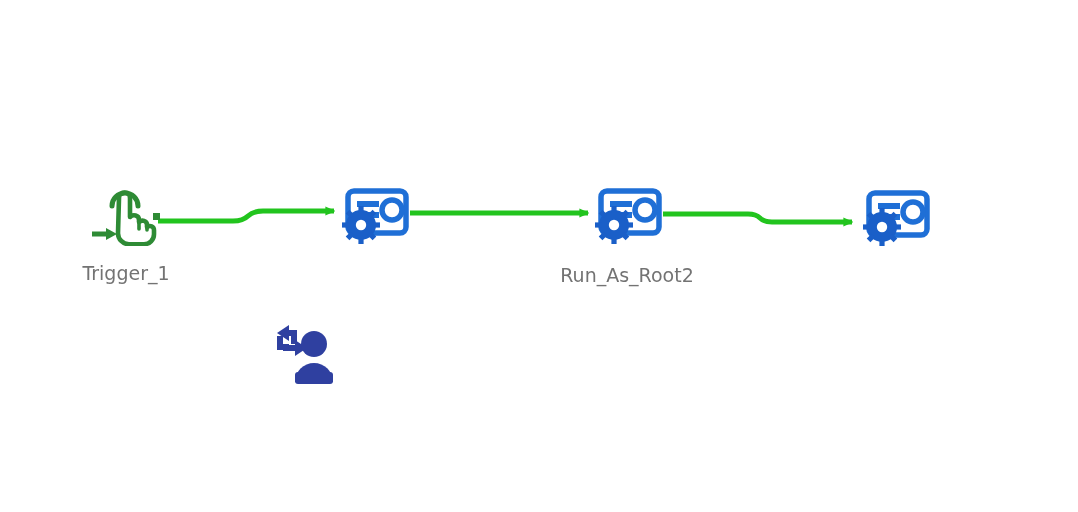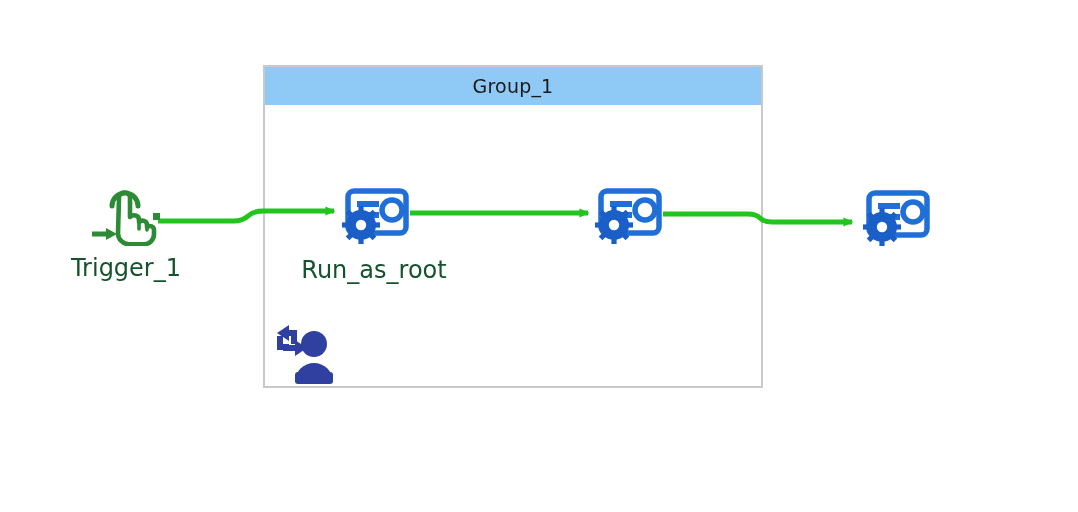--- a/index.html
+++ b/index.html
@@ -52,23 +52,23 @@
   .node {
     position: absolute;
     text-align: center;
   }
   .node-icon {
     display: block;
     margin: 0 auto;
   }
   .node-label {
     display: block;
-    margin-top: 8px;
-    font-size: 24px;
-    color: #14532d;
+    margin-top: 16px;
+    font-size: 19px;
+    color: #737373;
     white-space: nowrap;
   }
 
   
   #node-trigger    { left: 62px;  top: 184px; width: 128px; }
   #node-runasroot  { left: 300px; top: 186px; width: 148px; }
   #node-runasroot2 { left: 545px; top: 186px; width: 164px; }
   #node-runnormal  { left: 815px; top: 188px; width: 160px; }
 
   
@@ -88,25 +88,20 @@
     top: 322px;
     width: 78px;
     height: 66px;
   }
 </style>
 </head>
 <body>
 
 <div id="canvas">
 
-  <div class="group-box">
-    <div class="group-header">
-      <span class="group-title">Group_1</span>
-    </div>
-  </div>
 
   <svg id="connectors" viewBox="0 0 1078 512" xmlns="http://www.w3.org/2000/svg">
     <defs>
       <marker id="arrowGreen" markerWidth="10" markerHeight="10" refX="8.6" refY="5" orient="auto" markerUnits="userSpaceOnUse">
         <path d="M0,0.4 L10,5 L0,9.6 Z" fill="#22c41e"></path>
       </marker>
     </defs>
 
     <g>
       <path d="M158,221 L233,221 Q243,221 248,216 Q253,211 263,211 L334,211" fill="none" stroke="#22c41e" stroke-width="5" stroke-linecap="butt" stroke-linejoin="round" marker-end="url(#arrowGreen)"></path>
@@ -161,21 +156,20 @@
           <rect x="-19" y="-2.6" width="7" height="5.2"></rect>
           <rect x="12" y="-2.6" width="7" height="5.2"></rect>
           <rect x="-2.6" y="-19" width="5.2" height="7" transform="rotate(45)"></rect>
           <rect x="-2.6" y="12" width="5.2" height="7" transform="rotate(45)"></rect>
           <rect x="-19" y="-2.6" width="7" height="5.2" transform="rotate(45)"></rect>
           <rect x="12" y="-2.6" width="7" height="5.2" transform="rotate(45)"></rect>
         </g>
         <circle cx="0" cy="0" r="5.2" fill="#ffffff"></circle>
       </g>
     </svg>
-    <span class="node-label">Run_as_root</span>
   </div>
 
   <div class="node" id="node-runasroot2">
     <svg class="node-icon" width="78" height="62" viewBox="0 0 78 62" xmlns="http://www.w3.org/2000/svg">
       <rect x="13" y="5" width="58" height="42" rx="6" ry="6" fill="none" stroke="#1f6fd6" stroke-width="5.5"></rect>
       <rect x="22" y="15" width="22" height="6" fill="#1f6fd6"></rect>
       <rect x="22" y="26" width="22" height="6" fill="#1f6fd6"></rect>
       <circle cx="57" cy="24" r="10" fill="none" stroke="#1f6fd6" stroke-width="5.5"></circle>
       <g transform="translate(26,39)" fill="#1a5fc8">
         <circle cx="0" cy="0" r="15"></circle>
@@ -185,20 +179,21 @@
           <rect x="-19" y="-2.6" width="7" height="5.2"></rect>
           <rect x="12" y="-2.6" width="7" height="5.2"></rect>
           <rect x="-2.6" y="-19" width="5.2" height="7" transform="rotate(45)"></rect>
           <rect x="-2.6" y="12" width="5.2" height="7" transform="rotate(45)"></rect>
           <rect x="-19" y="-2.6" width="7" height="5.2" transform="rotate(45)"></rect>
           <rect x="12" y="-2.6" width="7" height="5.2" transform="rotate(45)"></rect>
         </g>
         <circle cx="0" cy="0" r="5.2" fill="#ffffff"></circle>
       </g>
     </svg>
+    <span class="node-label">Run_As_Root2</span>
   </div>
 
   <div class="node" id="node-runnormal">
     <svg class="node-icon" width="78" height="62" viewBox="0 0 78 62" xmlns="http://www.w3.org/2000/svg">
       <rect x="13" y="5" width="58" height="42" rx="6" ry="6" fill="none" stroke="#1f6fd6" stroke-width="5.5"></rect>
       <rect x="22" y="15" width="22" height="6" fill="#1f6fd6"></rect>
       <rect x="22" y="26" width="22" height="6" fill="#1f6fd6"></rect>
       <circle cx="57" cy="24" r="10" fill="none" stroke="#1f6fd6" stroke-width="5.5"></circle>
       <g transform="translate(26,39)" fill="#1a5fc8">
         <circle cx="0" cy="0" r="15"></circle>

